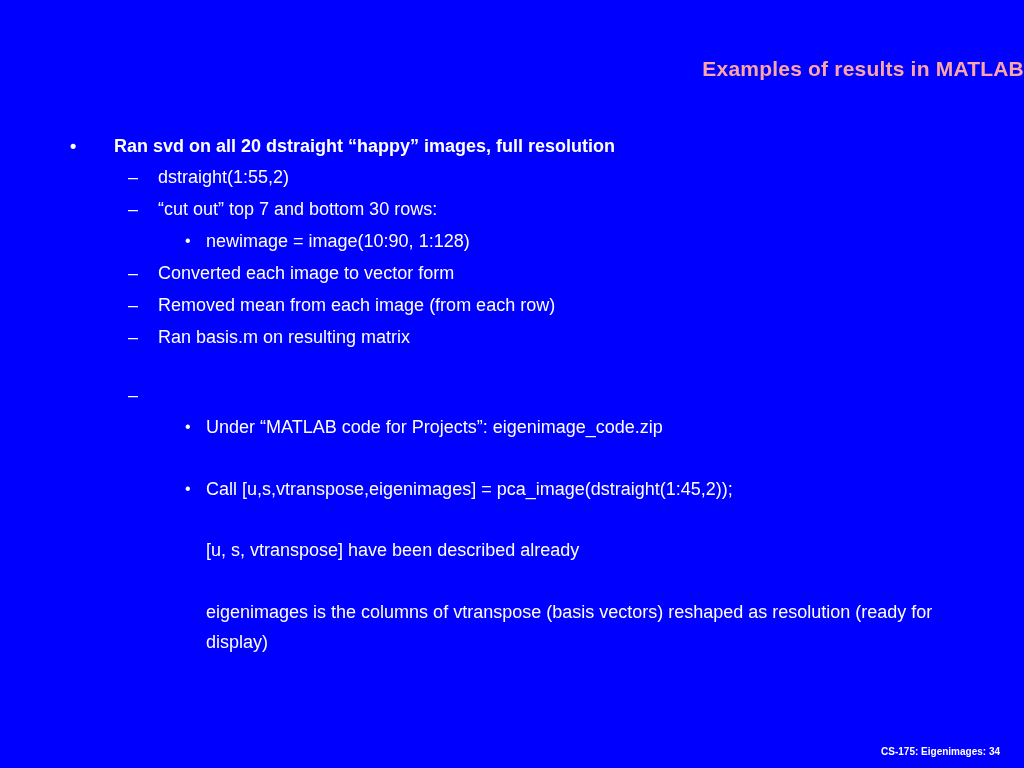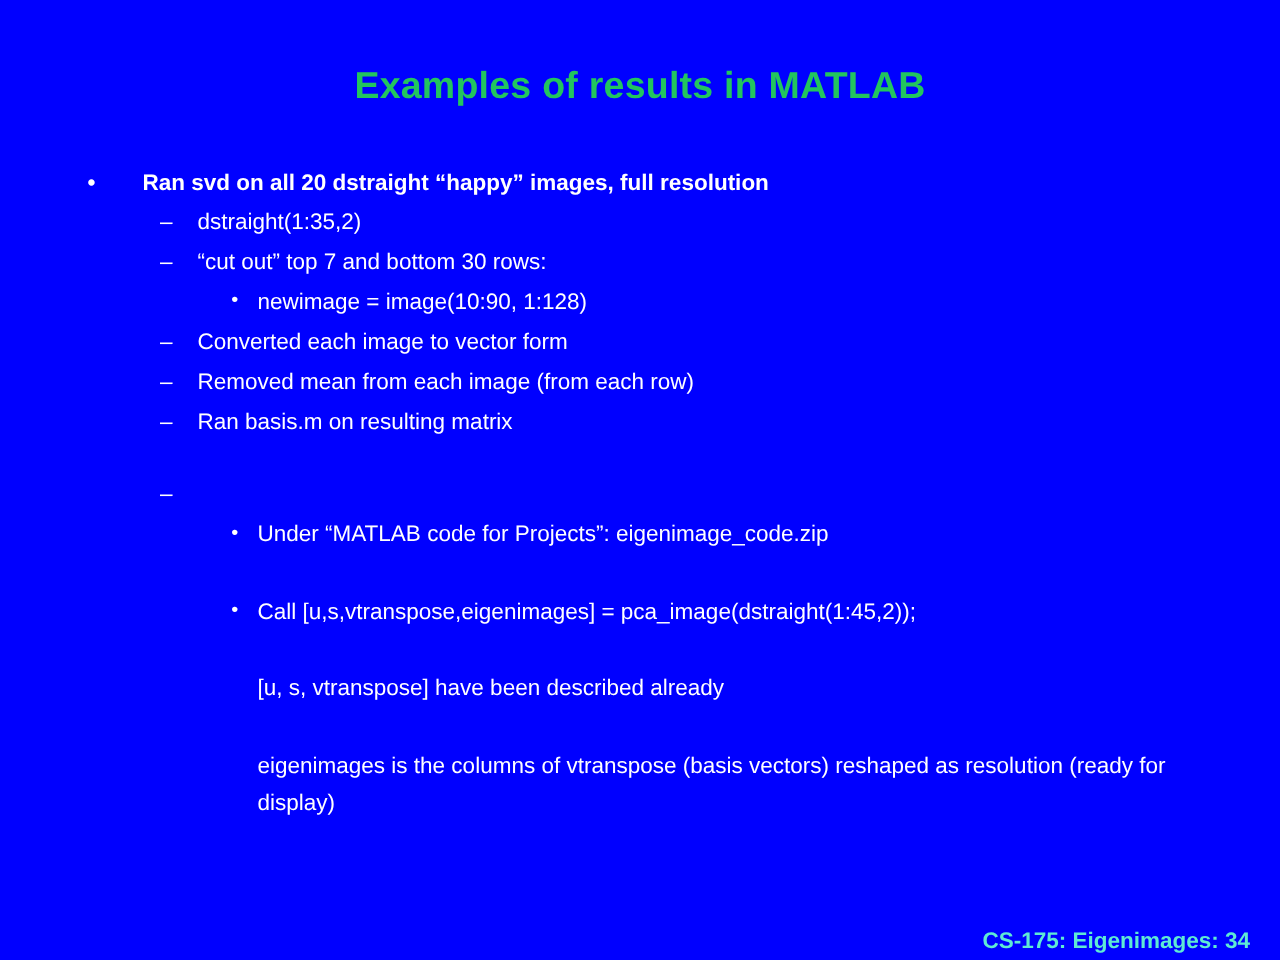--- a/index.html
+++ b/index.html
@@ -17,23 +17,23 @@
     width: 1024px;
     height: 768px;
     background: #0000ff;
     box-sizing: border-box;
   }
   #slide-title {
     position: absolute;
     left: 0;
     top: 52px;
     width: 1024px;
-    text-align: center;
-    color: #22c55e;
-    font-size: 30px;
+    text-align: right;
+    color: #fca5a5;
+    font-size: 21px;
     font-weight: bold;
     letter-spacing: 0.2px;
     line-height: 34px;
     white-space: nowrap;
   }
   #body-block {
     position: absolute;
     left: 0;
     top: 131px;
     width: 1024px;
@@ -95,22 +95,22 @@
     padding-left: 206px;
     padding-right: 77px;
     line-height: 30px;
   }
   .spacer-md { height: 26px; }
   .spacer-lg { height: 30px; }
   #footer {
     position: absolute;
     right: 24px;
     bottom: 8px;
-    color: #5eead4;
-    font-size: 18px;
+    color: #ffffff;
+    font-size: 10px;
     font-weight: bold;
     text-align: right;
     line-height: 16px;
     white-space: nowrap;
   }
 </style>
 </head>
 <body>
 
 <div id="slide">
@@ -119,21 +119,21 @@
 
   <div id="body-block">
 
     <div class="line lvl1">
       <span class="marker">•</span>
       <span>Ran svd on all 20 dstraight “happy” images, full resolution</span>
     </div>
 
     <div class="line lvl2">
       <span class="marker">–</span>
-      <span>dstraight(1:35,2)</span>
+      <span>dstraight(1:55,2)</span>
     </div>
 
     <div class="line lvl2">
       <span class="marker">–</span>
       <span>“cut out” top 7 and bottom 30 rows:</span>
     </div>
 
     <div class="line lvl3">
       <span class="marker">•</span>
       <span>newimage = image(10:90, 1:128)</span>

